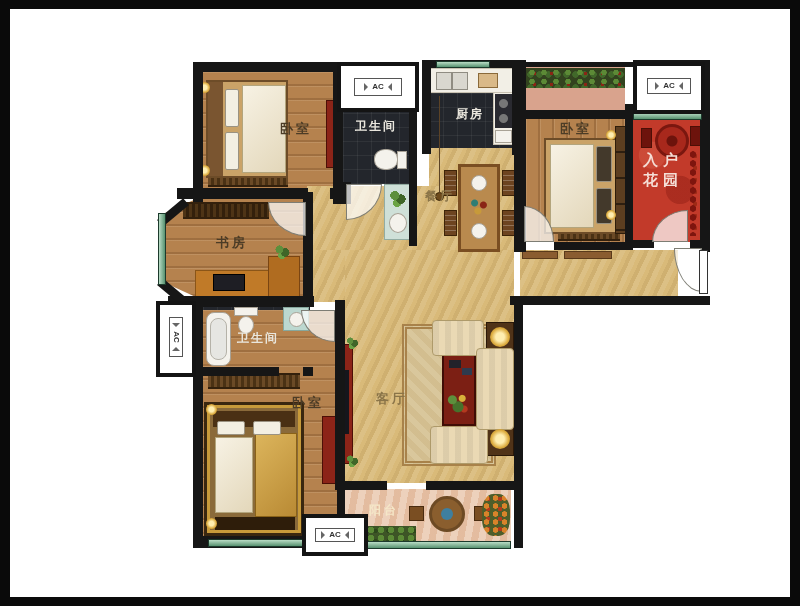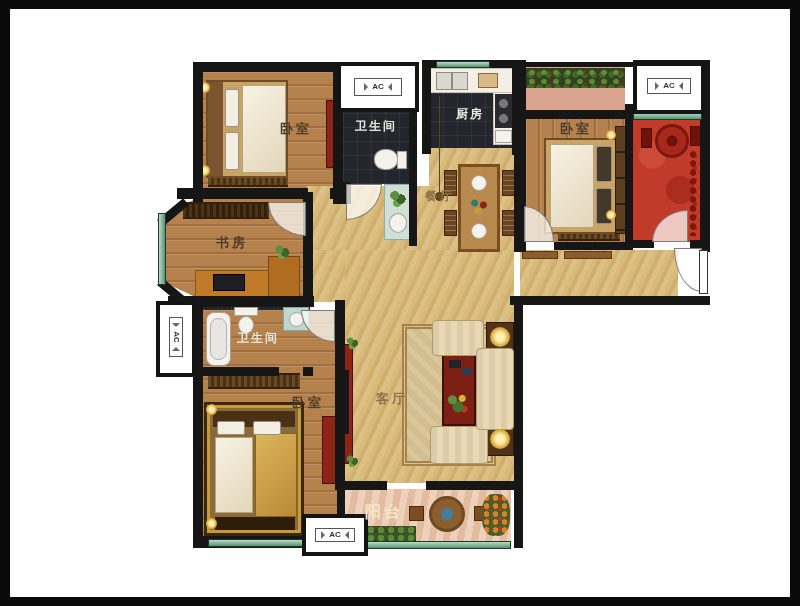--- a/index.html
+++ b/index.html
@@ -19,21 +19,21 @@
   .acbox{background:#fff;border:4px solid #141414;z-index:16;}
   .acsym{display:flex;align-items:center;justify-content:center;gap:2px;border:1px solid #555;background:#fff;color:#333;font:700 8px/1 "Liberation Sans",sans-serif;z-index:17;}
   .acsym::before{content:"";border:4px solid transparent;border-left-color:#666;margin-right:-2px;}
   .acsym::after{content:"";border:4px solid transparent;border-right-color:#666;margin-left:-2px;}
   .arc{background:rgba(255,255,255,.72);border:1px solid #7d7d74;z-index:18;}
   .arc.bl{border-radius:0 0 0 100%;}.arc.br{border-radius:0 0 100% 0;}
   .arc.tl{border-radius:100% 0 0 0;}.arc.tr{border-radius:0 100% 0 0;}
   .rlabel{font-weight:700;font-size:13px;letter-spacing:3px;color:#4c3c26;z-index:20;text-align:center;white-space:nowrap;}
   .rlabel.light{color:#e9e6dd;font-size:12px;letter-spacing:2px;}
   .rlabel.khaki{color:#8a7448;font-size:12px;}
-  .rlabel.cream{color:#f5e7c8;font-size:16px;}
+  .rlabel.cream{color:#f5e7c8;font-size:12px;}
   .rlabel.redtxt{color:#f5ded6;font-size:15px;letter-spacing:5px;line-height:1.35;}
   .rug{background:repeating-linear-gradient(90deg,#6b4a26 0 3px,#4a3114 3px 6px);border-top:2px solid #33200c;border-bottom:2px solid #33200c;z-index:3;}
   .bed{border:2px solid #6d4c28;background:#caa368;z-index:4;}
   .pillow{background:#f3efe2;border:1px solid #9a9281;border-radius:2px;z-index:5;}
   .duvet{background:linear-gradient(135deg,#f7f2e4,#e3d7ba);border:1px solid #b3a57d;z-index:5;}
   .lamp{border-radius:50%;background:radial-gradient(circle,#ffeeb0 0 30%,#dcab3e 62%,#8a6a20 100%);z-index:6;}
   .redcab{background:#8c2418;border:1px solid #4c0f06;z-index:4;}
   .wardrobe{background:#5c3e20;border:1px solid #2e1d0a;z-index:4;background-image:repeating-linear-gradient(180deg,transparent 0 24px,rgba(0,0,0,.5) 24px 26px);}
   .sofa{background-color:#ead9b4;background-image:repeating-linear-gradient(90deg,rgba(0,0,0,.06) 0 6px,transparent 6px 12px);border:1px solid #ae9a6a;border-radius:4px;z-index:5;}
   .bush{background-image:radial-gradient(circle at 32% 36%,#5d8f3c 0 26%,transparent 27%),radial-gradient(circle at 66% 56%,#3f6628 0 30%,transparent 31%),radial-gradient(circle at 46% 76%,#6aa345 0 25%,transparent 26%);z-index:6;}
@@ -109,20 +109,24 @@
   <div class="lamp" style="left:606px;top:130px;width:10px;height:10px;"></div>
   <div class="lamp" style="left:606px;top:210px;width:10px;height:10px;"></div>
   <div class="wardrobe" style="left:615px;top:126px;width:11px;height:108px;"></div>
   <div class="rug" style="left:558px;top:228px;width:62px;height:13px;"></div>
   <div class="rlabel" style="left:548px;top:120px;width:56px;">卧室</div>
 
   <div style="left:655px;top:124px;width:34px;height:34px;border-radius:50%;border:3px solid #7a170f;background:#a8281c;z-index:4;background-image:radial-gradient(circle,#6d130c 0 5px,transparent 6px);"></div>
   <div class="redcab" style="left:641px;top:128px;width:11px;height:20px;background:#6d130c;"></div>
   <div class="redcab" style="left:690px;top:126px;width:11px;height:20px;background:#6d130c;"></div>
   <div class="redplants" style="left:688px;top:150px;width:14px;height:86px;"></div>
+  <div class="rlabel redtxt" style="left:634px;top:150px;width:58px;">
+    <div style="position:static;">入户</div>
+    <div style="position:static;">花园</div>
+  </div>
 
   <div style="left:458px;top:164px;width:42px;height:88px;background:#b98a4e;border:3px solid #7a4e22;z-index:4;">
     <div class="white-fix" style="left:10px;top:8px;width:16px;height:16px;border-radius:50%;"></div>
     <div class="white-fix" style="left:10px;top:56px;width:16px;height:16px;border-radius:50%;"></div>
     <div style="left:7px;top:30px;width:22px;height:20px;background-image:radial-gradient(circle at 30% 30%,#2e7d74 0 3px,transparent 4px),radial-gradient(circle at 70% 40%,#8a2515 0 3px,transparent 4px),radial-gradient(circle at 45% 70%,#c79a3a 0 3px,transparent 4px);"></div>
   </div>
   <div class="chair" style="left:444px;top:170px;width:13px;height:26px;"></div>
   <div class="chair" style="left:444px;top:210px;width:13px;height:26px;"></div>
   <div class="chair" style="left:502px;top:170px;width:13px;height:26px;"></div>
   <div class="chair" style="left:502px;top:210px;width:13px;height:26px;"></div>

